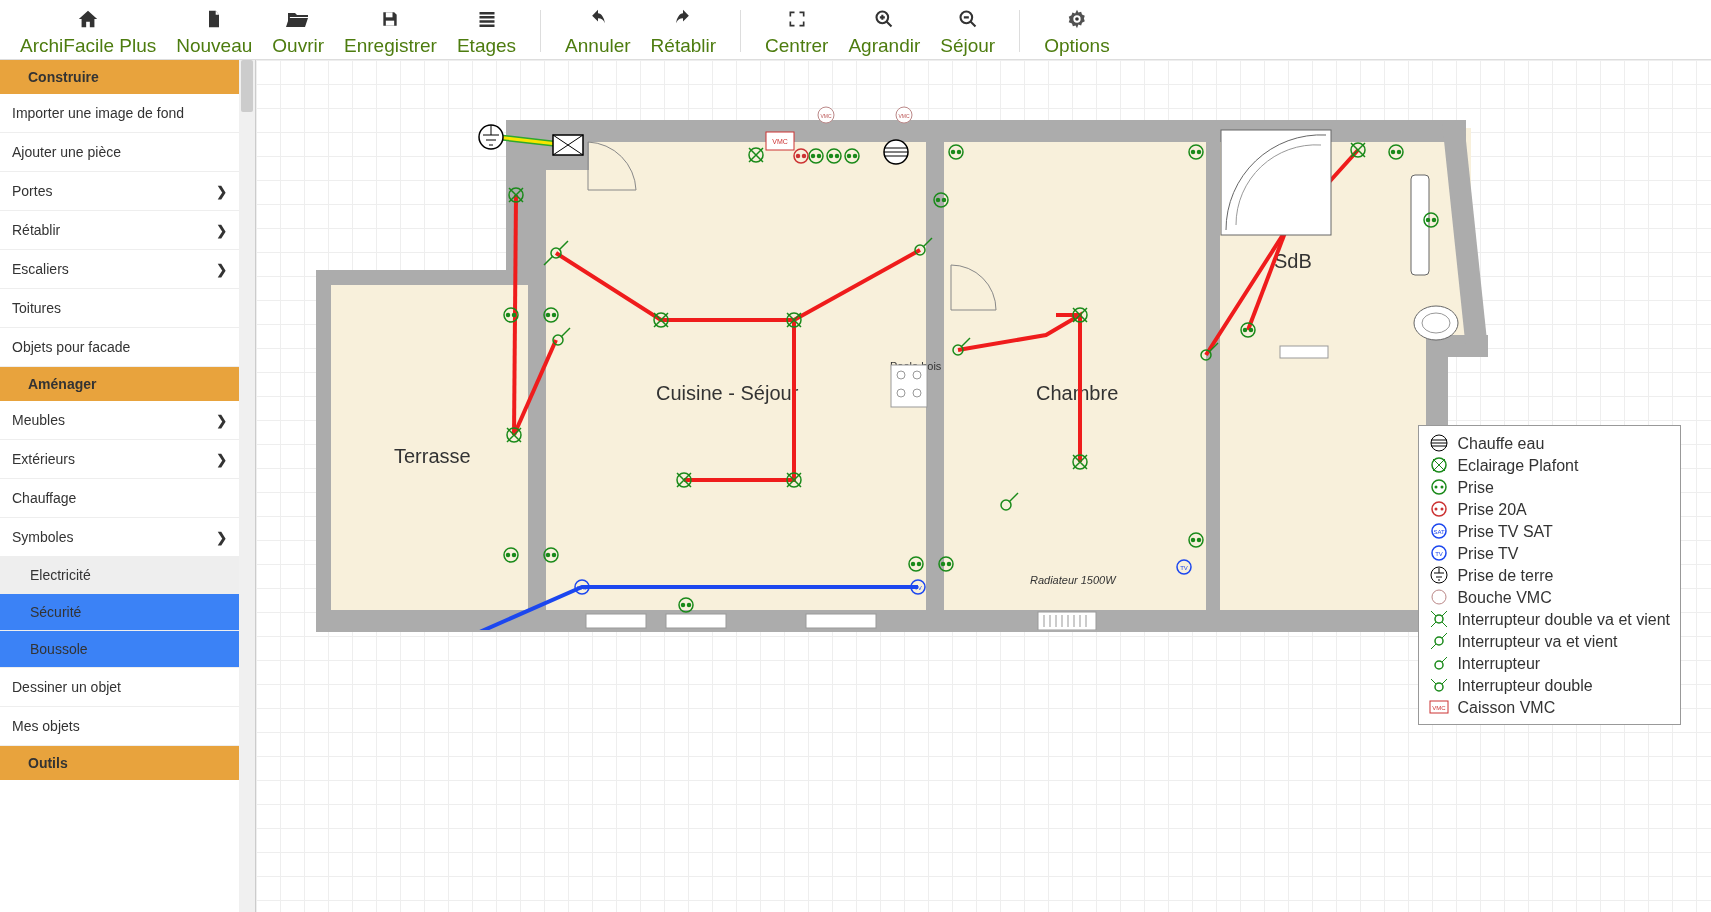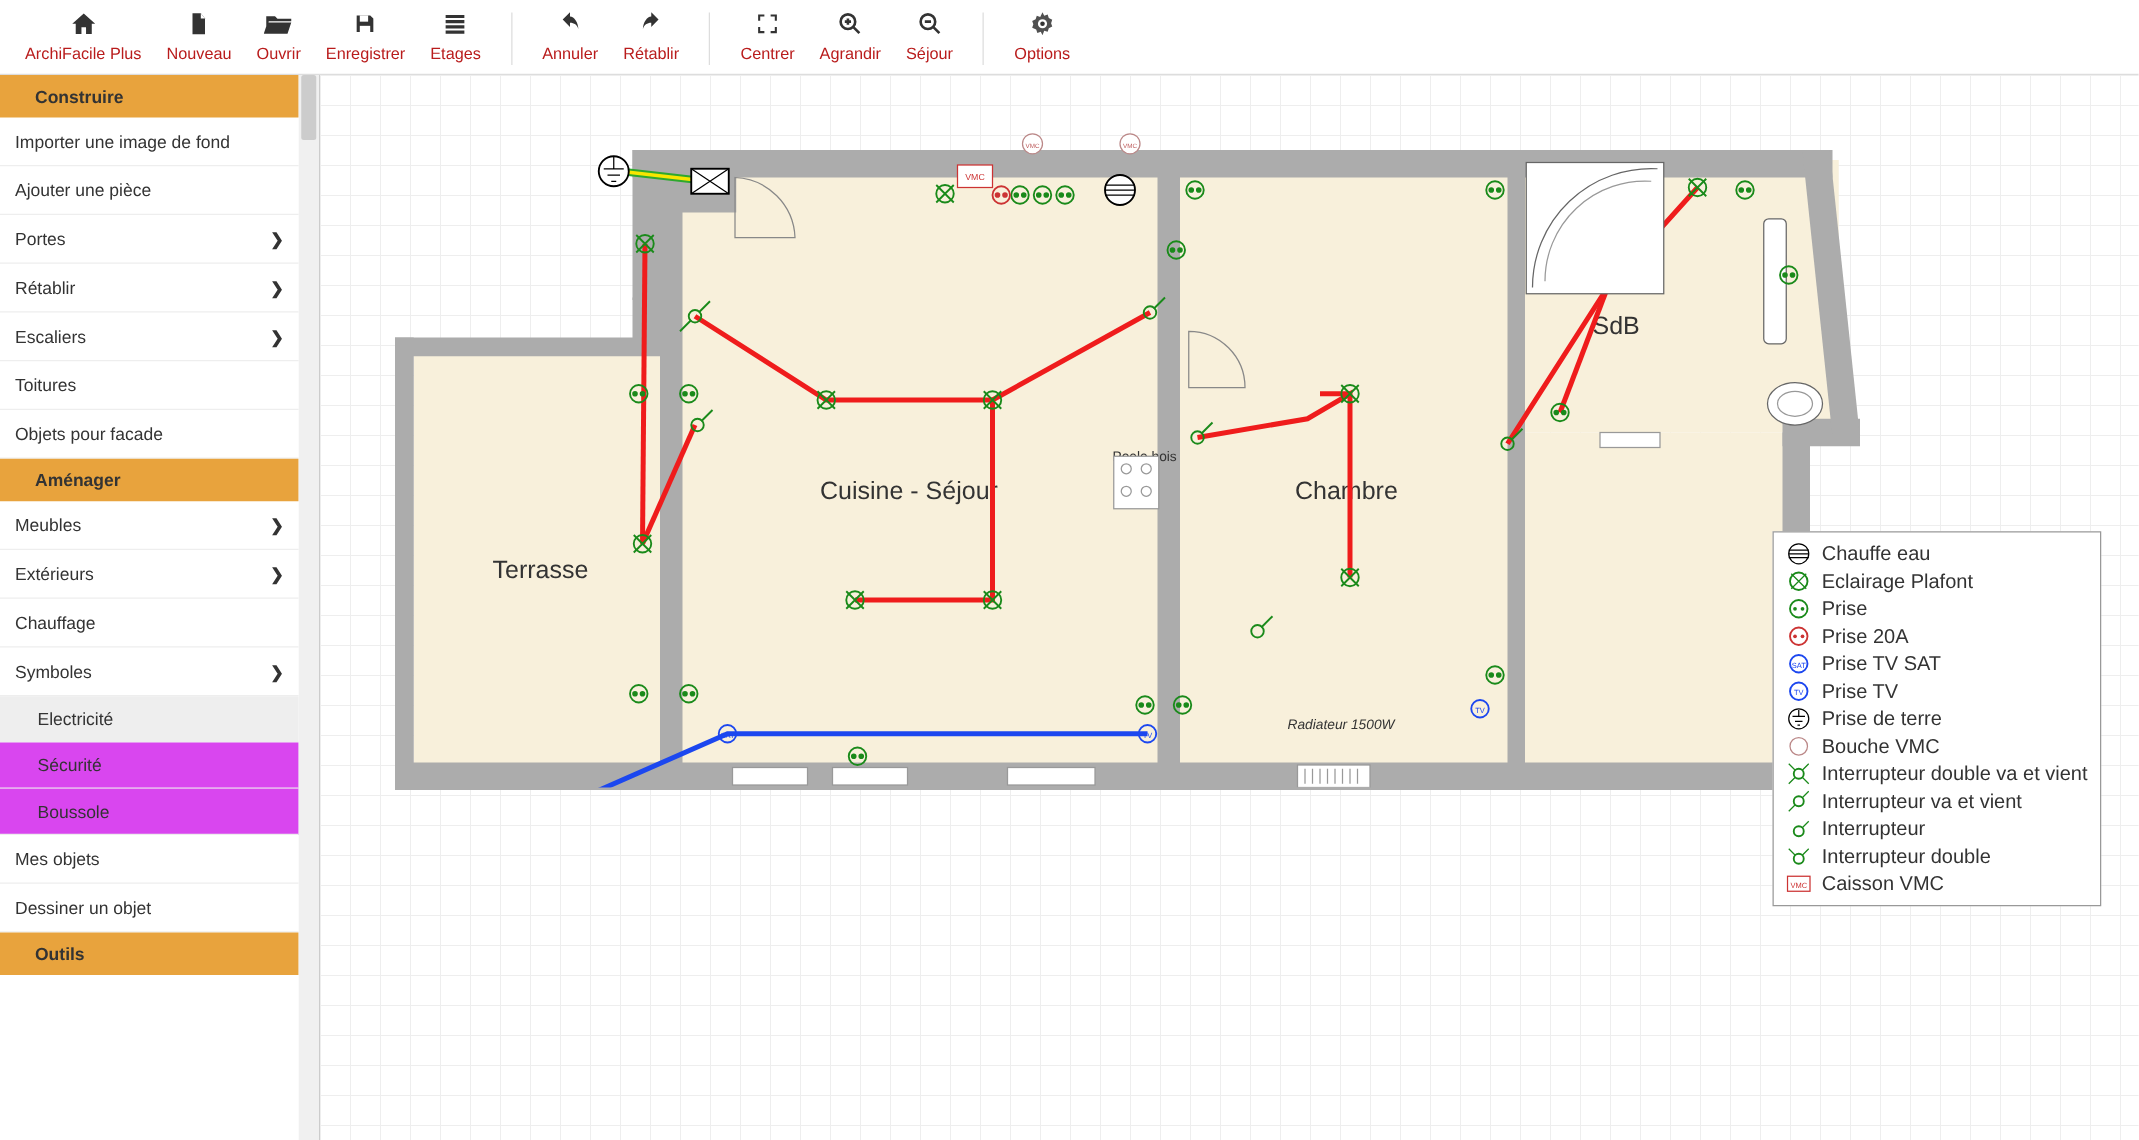--- a/index.html
+++ b/index.html
@@ -3,33 +3,33 @@
 <meta charset="utf-8">
 <style>
   * { box-sizing: border-box; margin: 0; padding: 0; }
   body { font-family: Arial, Helvetica, sans-serif; font-size: 14px; color: #333; background: #fff; overflow: hidden; width: 1711px; height: 912px; }
 
   
   .toolbar { display: flex; align-items: flex-start; padding: 6px 0 4px 10px; border-bottom: 1px solid #ddd; background: #fff; height: 60px; }
   .tb-group { display: flex; }
   .tb-btn { display: flex; flex-direction: column; align-items: center; justify-content: flex-start; padding: 0 10px; cursor: pointer; color: #444; }
   .tb-btn .ico { height: 26px; display: flex; align-items: center; justify-content: center; }
-  .tb-btn .lbl { font-size: 13px; margin-top: 3px; color: #b91c1c; }
+  .tb-btn .lbl { font-size: 19px; margin-top: 3px; color: #4d7c0f; }
   .tb-sep { width: 1px; background: #ddd; margin: 4px 14px; height: 42px; }
 
   .main { display: flex; height: calc(100% - 60px); }
 
   
   .sidebar-wrap { display: flex; width: 256px; flex: 0 0 256px; border-right: 1px solid #ccc; }
   .sidebar { width: 240px; overflow-y: auto; background: #fff; }
   .side-scroll { width: 16px; background: #f0f0f0; position: relative; }
   .side-scroll-thumb { position: absolute; top: 0; left: 2px; right: 2px; height: 52px; background: #ccc; border-radius: 2px; }
   .side-head { background: #e8a33d; color: #333; font-weight: bold; padding: 9px 28px; font-size: 14px; }
   .side-item { padding: 11px 12px; border-bottom: 1px solid #eee; cursor: pointer; display: flex; justify-content: space-between; align-items: center; font-size: 14px; color: #333; }
-  .side-sub { padding: 10px 12px 10px 30px; border-bottom: 1px solid #eee; cursor: pointer; font-size: 14px; background:#d946ef; }
+  .side-sub { padding: 10px 12px 10px 30px; border-bottom: 1px solid #eee; cursor: pointer; font-size: 14px; background:#3b82f6; }
   .side-sub.active { background: #eee; }
   .chev { font-size: 13px; font-weight: bold; }
 
   
   .canvas { flex: 1; position: relative; background: #fff;
     background-image:
       linear-gradient(#eee 1px, transparent 1px),
       linear-gradient(90deg, #eee 1px, transparent 1px);
     background-size: 24px 24px;
     overflow: hidden;
@@ -207,24 +207,24 @@
           <span>Chauffage</span>
         </div>
       <div class="side-item">
           <span>Symboles</span>
           <span class="chev">❯</span>
         </div>
       <div class="side-sub active">Electricité</div>
       <div class="side-sub">Sécurité</div>
       <div class="side-sub">Boussole</div>
       <div class="side-item">
+          <span>Dessiner un objet</span>
+        </div>
+      <div class="side-item">
           <span>Mes objets</span>
-        </div>
-      <div class="side-item">
-          <span>Dessiner un objet</span>
         </div>
       <div class="side-head">Outils</div>
     </div>
     <div class="side-scroll">
       <div class="side-scroll-thumb"></div>
     </div>
   </div>
 
   <div class="canvas">
     <div class="plan">

